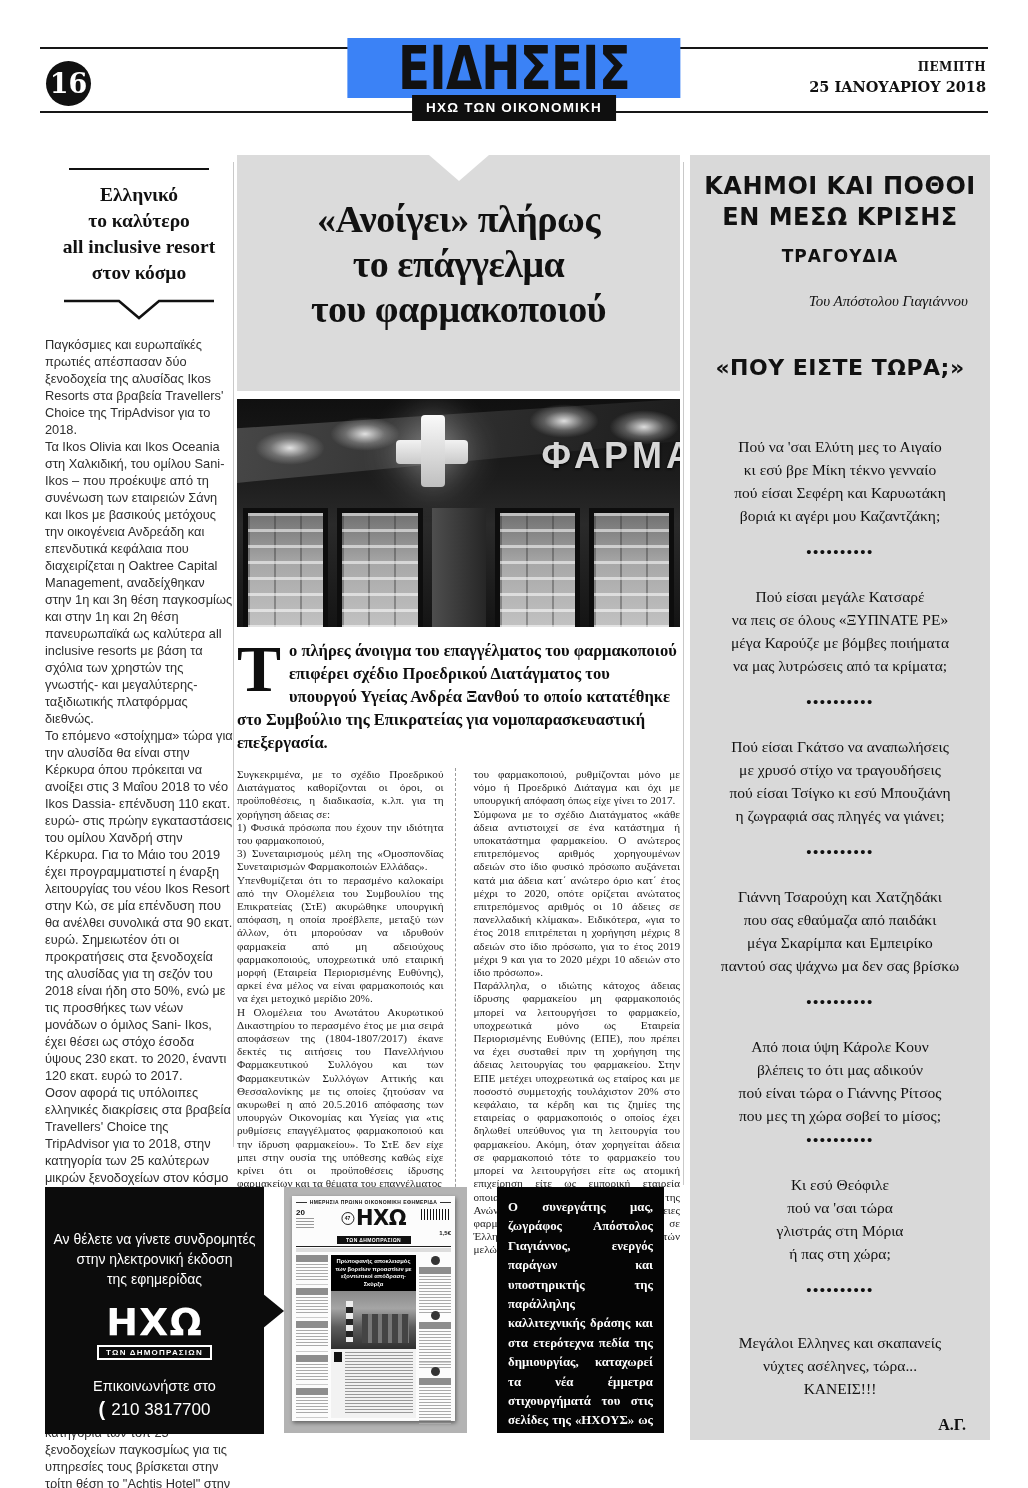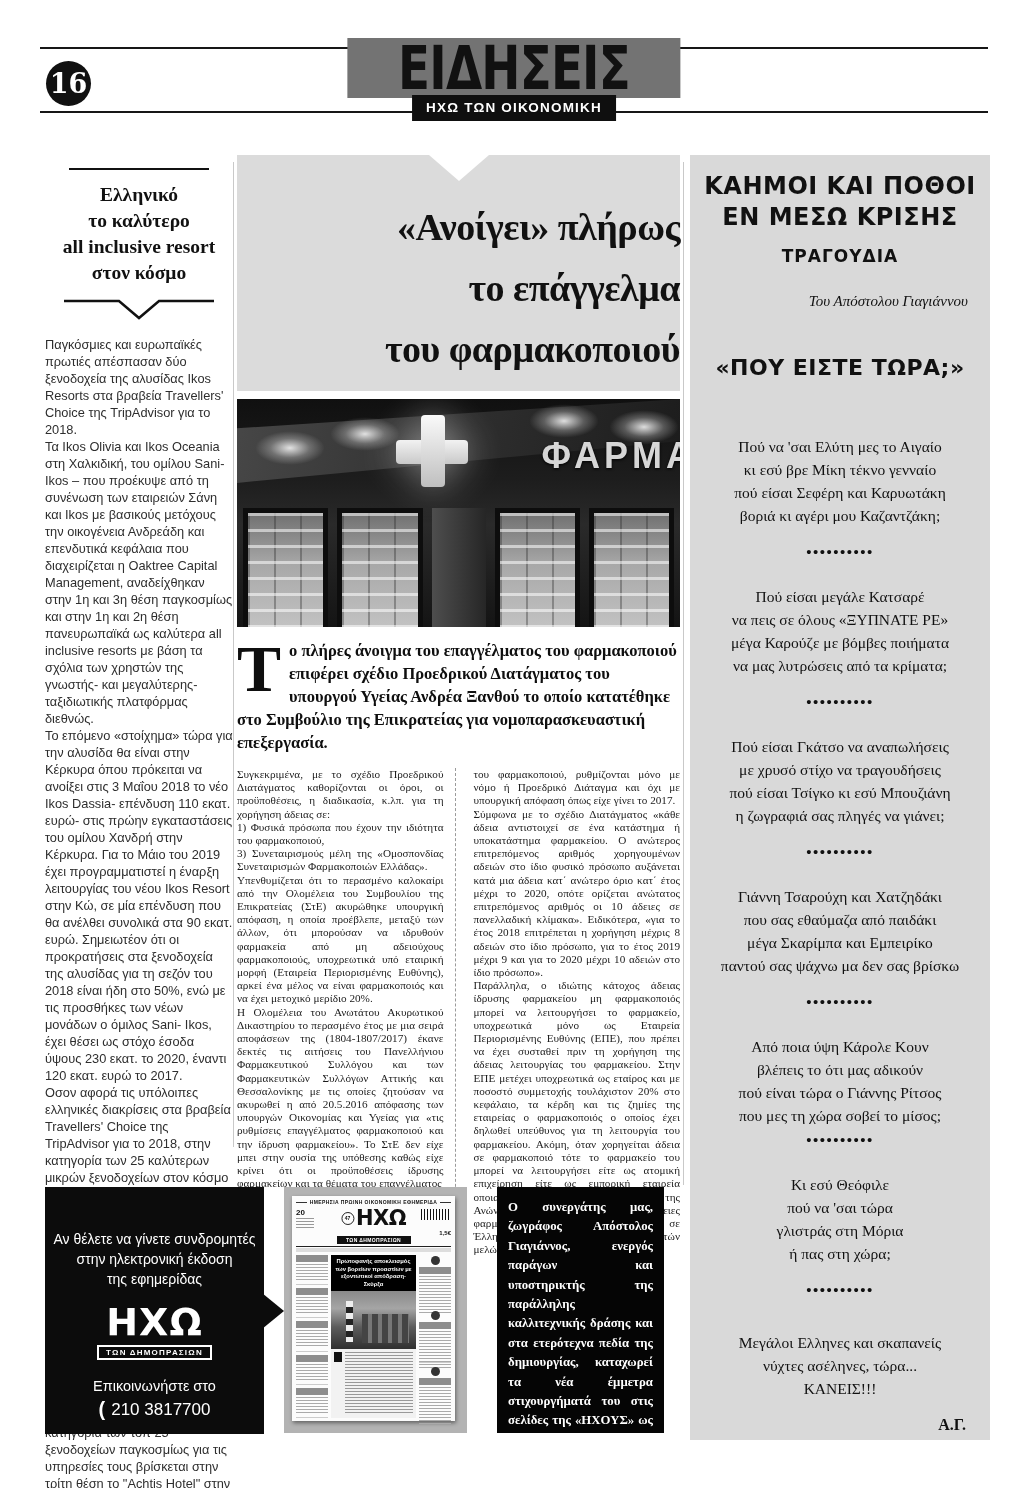--- a/index.html
+++ b/index.html
@@ -6,21 +6,21 @@
   .page{position:relative;width:1028px;height:1488px;background:#fff;overflow:hidden;
         font-family:"Liberation Serif",serif;color:#111;}
 
   
   .rule-top,.rule-bottom{position:absolute;left:40px;width:948px;border-top:2px solid #161616;}
   .rule-top{top:47px;} .rule-bottom{top:111px;}
   .pagenum{position:absolute;left:46px;top:61px;width:45px;height:45px;border-radius:50%;
            background:#111;color:#fff;font-family:"DejaVu Serif",serif;font-weight:700;
            font-size:27px;line-height:45px;text-align:center;}
   .section-title-wrap{position:absolute;left:50%;top:38px;transform:translateX(-50%);
-           background:#737373;padding:0 18px;z-index:2;}
+           background:#3b82f6;padding:0 18px;z-index:2;}
   .section-title{font-family:"DejaVu Sans",sans-serif;font-weight:700;font-size:60px;line-height:60px;
            letter-spacing:-1px;transform:scaleX(.78);transform-origin:center;display:block;}
   .masthead-box{position:absolute;left:50%;top:95px;transform:translateX(-50%);background:#0f0f0f;
            color:#fff;font-family:"Liberation Sans",sans-serif;font-weight:700;font-size:13.5px;
            letter-spacing:1.2px;padding:5px 14px 6px;z-index:3;white-space:nowrap;}
   .date-block{position:absolute;right:42px;top:60px;text-align:right;font-family:"DejaVu Serif",serif;}
   .date-day{font-size:12px;font-weight:700;letter-spacing:.5px;}
   .date-full{font-size:14.5px;font-weight:700;margin-top:4px;}
 
   
@@ -36,21 +36,21 @@
   .lc-body{margin-top:14px;font-family:"Liberation Sans",sans-serif;font-size:12.8px;
            line-height:17px;color:#2e2e2e;}
   .lc-body p{margin:0;}
 
   
   .center-col{position:absolute;left:237px;top:155px;width:443px;}
   .headline-box{position:relative;height:236px;background:#dbdbdb;}
   .headline-box::after{content:"";position:absolute;top:0;left:50%;transform:translateX(-50%);
            border-left:30px solid transparent;border-right:30px solid transparent;border-top:26px solid #fff;}
   .center-headline{margin:0;padding-top:42px;font-family:"Liberation Serif",serif;font-weight:700;
-           font-size:38px;line-height:61px;text-align:right;white-space:pre-line;letter-spacing:-.5px;}
+           font-size:38px;line-height:45px;text-align:center;white-space:pre-line;letter-spacing:-.5px;}
   .photo{position:relative;margin-top:8px;height:228px;background:linear-gradient(180deg,#101010 0%,#1d1d1d 35%,#2a2a2a 55%,#141414 100%);overflow:hidden;}
   .canopy{position:absolute;top:0;left:0;width:100%;height:46%;
            background:linear-gradient(100deg,#474747 0%,#2d2d2d 55%,#1c1c1c 100%);
            clip-path:polygon(0 28%,100% 0,100% 40%,0 80%);}
   .spot{position:absolute;width:70px;height:34px;background:radial-gradient(ellipse at center,rgba(255,255,255,.85) 0%,rgba(255,255,255,.25) 40%,transparent 70%);}
   .spot.s1{left:4%;top:14%;} .spot.s2{left:21%;top:8%;} .spot.s3{left:66%;top:2%;} .spot.s4{left:84%;top:5%;}
   .cross{position:absolute;left:36%;top:7%;width:72px;height:72px;filter:drop-shadow(0 0 18px rgba(255,255,255,.45));}
   .cross .h{position:absolute;top:25px;left:0;width:72px;height:24px;background:linear-gradient(180deg,#f2f2f2,#c9c9c9);border-radius:4px;}
   .cross .v{position:absolute;left:25px;top:0;width:24px;height:72px;background:linear-gradient(180deg,#fafafa,#bfbfbf);border-radius:4px;}
   .sign-text{position:absolute;right:-16px;top:16%;font-family:"Liberation Sans",sans-serif;
@@ -158,20 +158,24 @@
 
 <div class="page">
 
   <div class="rule-top"></div>
   <div class="rule-bottom"></div>
   <div class="pagenum">16</div>
   <div class="section-title-wrap">
     <span class="section-title">ΕΙΔΗΣΕΙΣ</span>
   </div>
   <div class="masthead-box">ΗΧΩ ΤΩΝ ΟΙΚΟΝΟΜΙΚΗ</div>
+  <div class="date-block">
+    <div class="date-day">ΠΕΜΠΤΗ</div>
+    <div class="date-full">25 ΙΑΝΟΥΑΡΙΟΥ 2018</div>
+  </div>
 
   <div class="vline-1"></div>
   <div class="vline-2"></div>
 
   <div class="left-col">
     <div class="lc-rule"></div>
     <h2 class="lc-headline" style="margin:12px 0 0;">Ελληνικό
 το καλύτερο
 all inclusive resort
 στον κόσμο</h2>

